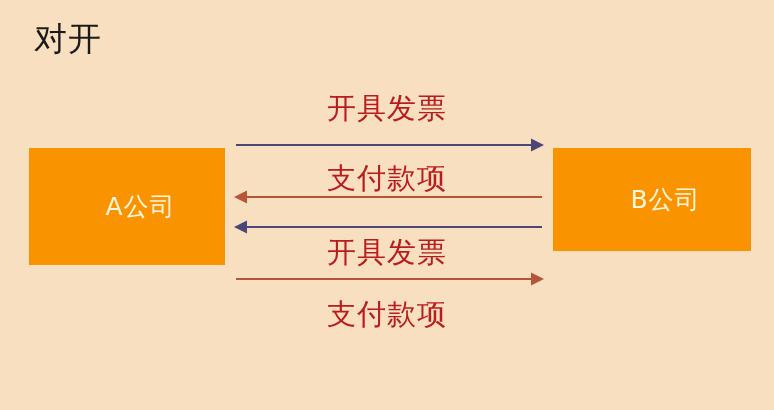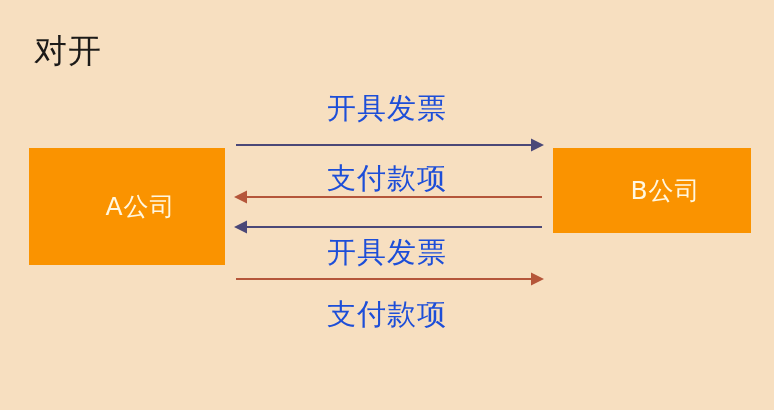--- a/index.html
+++ b/index.html
@@ -17,21 +17,21 @@
   #diagram {
     position: absolute;
     left: 0;
     top: 0;
     width: 774px;
     height: 410px;
   }
   .title {
     position: absolute;
     left: 34px;
-    top: 34px;
+    top: 22px;
     font-size: 33px;
     line-height: 1;
     color: #1c1a18;
     letter-spacing: 1px;
     white-space: nowrap;
   }
   .company-box {
     position: absolute;
     background: #fa9300;
     box-sizing: border-box;
@@ -43,33 +43,33 @@
   .company-box.left {
     left: 29px;
     top: 148px;
     width: 196px;
     height: 117px;
   }
   .company-box.right {
     left: 553px;
     top: 148px;
     width: 198px;
-    height: 85px;
+    height: 103px;
   }
   .company-label {
     font-size: 25px;
     color: #fff7e0;
     letter-spacing: 1px;
     white-space: nowrap;
   }
   .flow-label {
     position: absolute;
     font-size: 29px;
     line-height: 1;
-    color: #1d4ed8;
+    color: #b91c1c;
     letter-spacing: 1px;
     white-space: nowrap;
     text-align: center;
   }
   .flow-label.l1 { left: 0; top: 94px; width: 774px; }
   .flow-label.l2 { left: 0; top: 164px; width: 774px; }
   .flow-label.l3 { left: 0; top: 238px; width: 774px; }
   .flow-label.l4 { left: 0; top: 300px; width: 774px; }
   #arrows {
     position: absolute;

